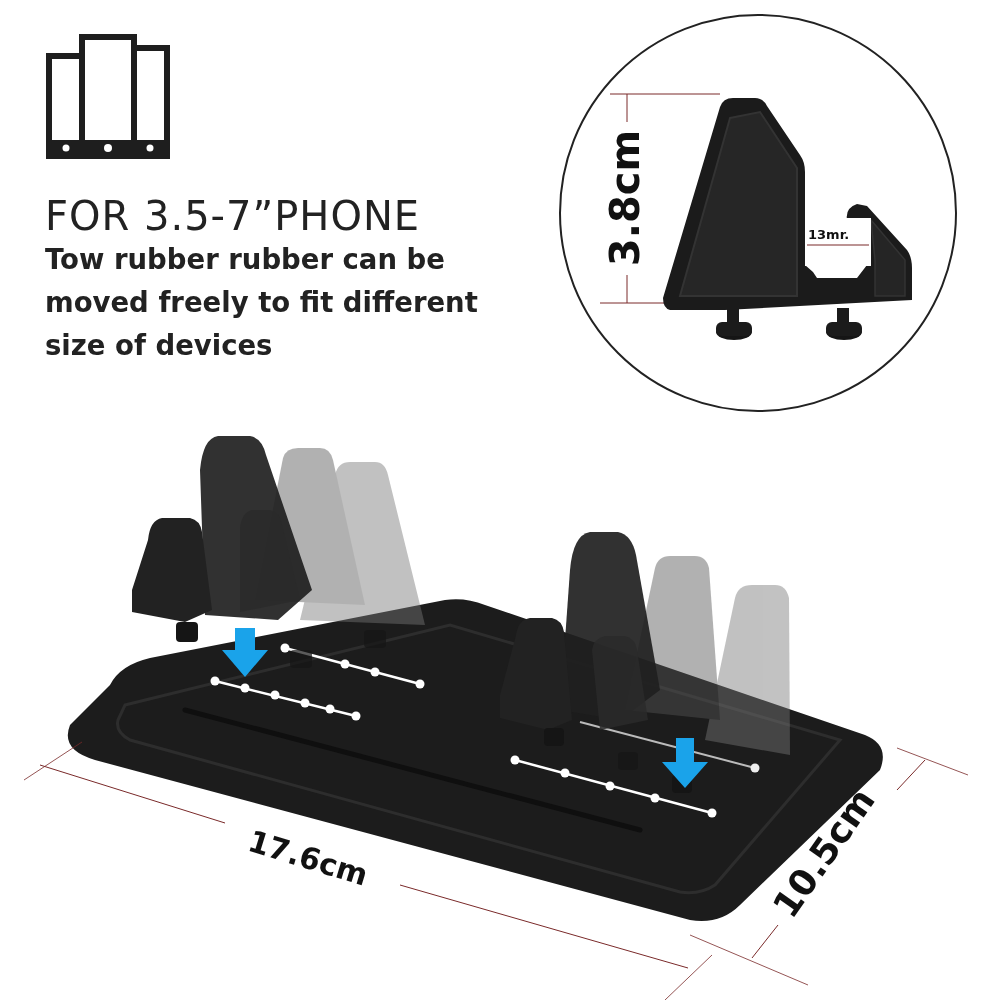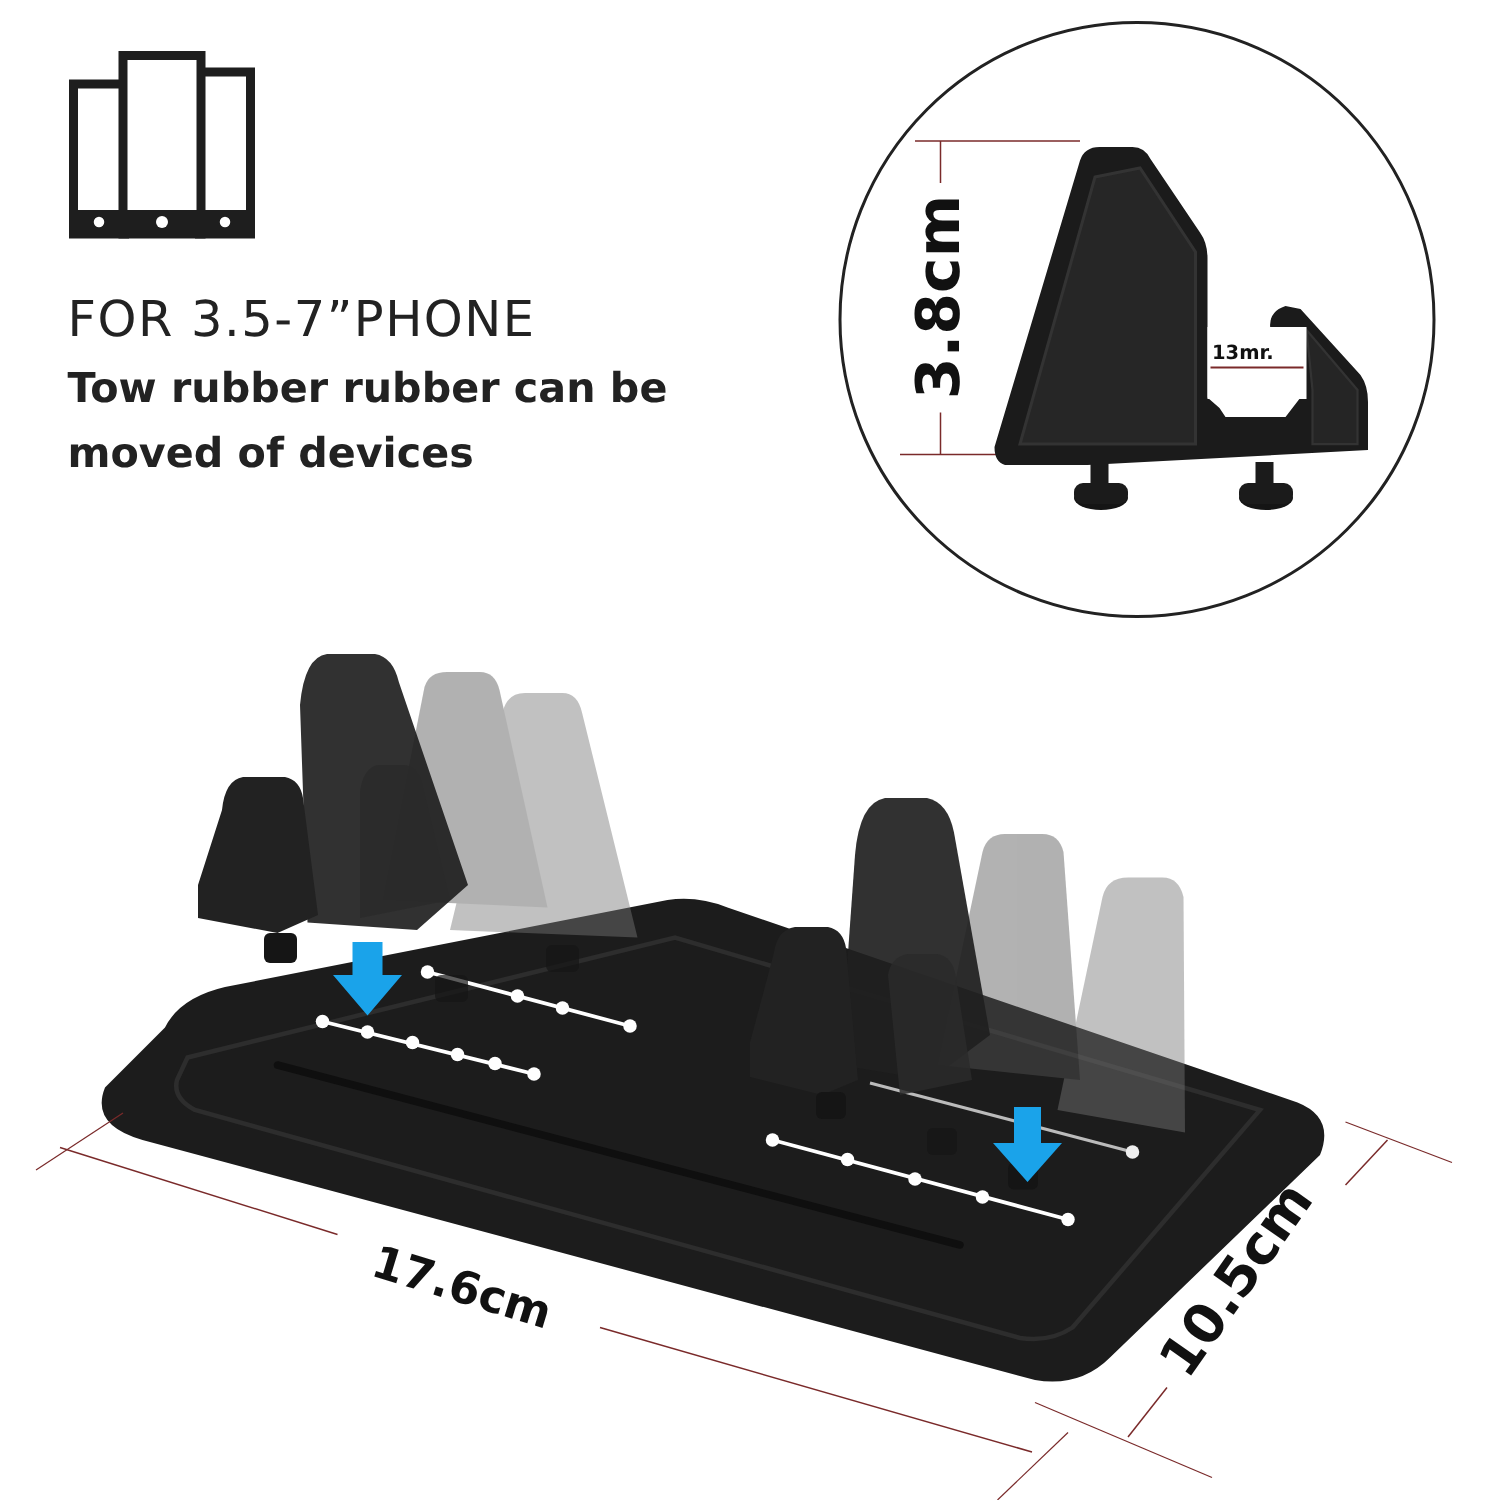--- a/index.html
+++ b/index.html
@@ -1,20 +1,20 @@
 <!DOCTYPE html>
 <html><head>
   <meta charset="utf-8">
   <style>
     html, body { margin: 0; padding: 0; background: #ffffff; }
     body { width: 1000px; height: 1000px; position: relative; overflow: hidden;
            font-family: "DejaVu Sans", "Liberation Sans", sans-serif; color: #1e1e1e; }
     .abs { position: absolute; }
     #phones-icon { left: 45px; top: 34px; width: 126px; height: 128px; }
-    #headline { left: 45px; top: 193px; font-size: 33px; font-weight: 500; letter-spacing: 1px;
+    #headline { left: 45px; top: 193px; font-size: 40px; font-weight: 500; letter-spacing: 1px;
                 color: #222; white-space: nowrap; }
     #desc { left: 45px; top: 238px; width: 440px; font-size: 27.5px; font-weight: 600;
             line-height: 43px; color: #222; }
     #desc span { display: block; white-space: nowrap; }
     #detail-circle { left: 555px; top: 10px; width: 410px; height: 410px; }
     #main-scene { left: 0; top: 420px; width: 1000px; height: 580px; }
     .dim-text { font-family: "DejaVu Sans", "Liberation Sans", sans-serif; font-weight: 700; fill: #111; }
   </style>
 </head>
 <body>
@@ -32,21 +32,22 @@
     <rect x="37" y="3" width="52" height="119" fill="#fff" stroke="#1e1e1e" stroke-width="6"></rect>
     <rect x="37" y="106" width="52" height="16" fill="#1e1e1e"></rect>
     <circle cx="63" cy="114" r="4" fill="#fff"></circle>
     <line x1="56" y1="11" x2="70" y2="11" stroke="#fff" stroke-width="2"></line>
   </svg>
 </div>
 
 <div id="headline" class="abs">FOR 3.5-7”PHONE</div>
 <div id="desc" class="abs">
   <span>Tow rubber rubber can be</span>
-  <span>moved of devices</span>
+  <span>moved freely to fit different</span>
+  <span>size of devices</span>
 </div>
 
 <div id="detail-circle" class="abs">
   <svg width="410" height="410" viewBox="0 0 410 410">
     <circle cx="203" cy="203" r="198" fill="#fff" stroke="#222" stroke-width="2"></circle>
 
     <line x1="55" y1="84" x2="165" y2="84" stroke="#7a2a2a" stroke-width="1"></line>
     <line x1="45" y1="293" x2="115" y2="293" stroke="#7a2a2a" stroke-width="1"></line>
     <line x1="72" y1="84" x2="72" y2="112" stroke="#7a2a2a" stroke-width="1"></line>
     <line x1="72" y1="265" x2="72" y2="293" stroke="#7a2a2a" stroke-width="1"></line>

